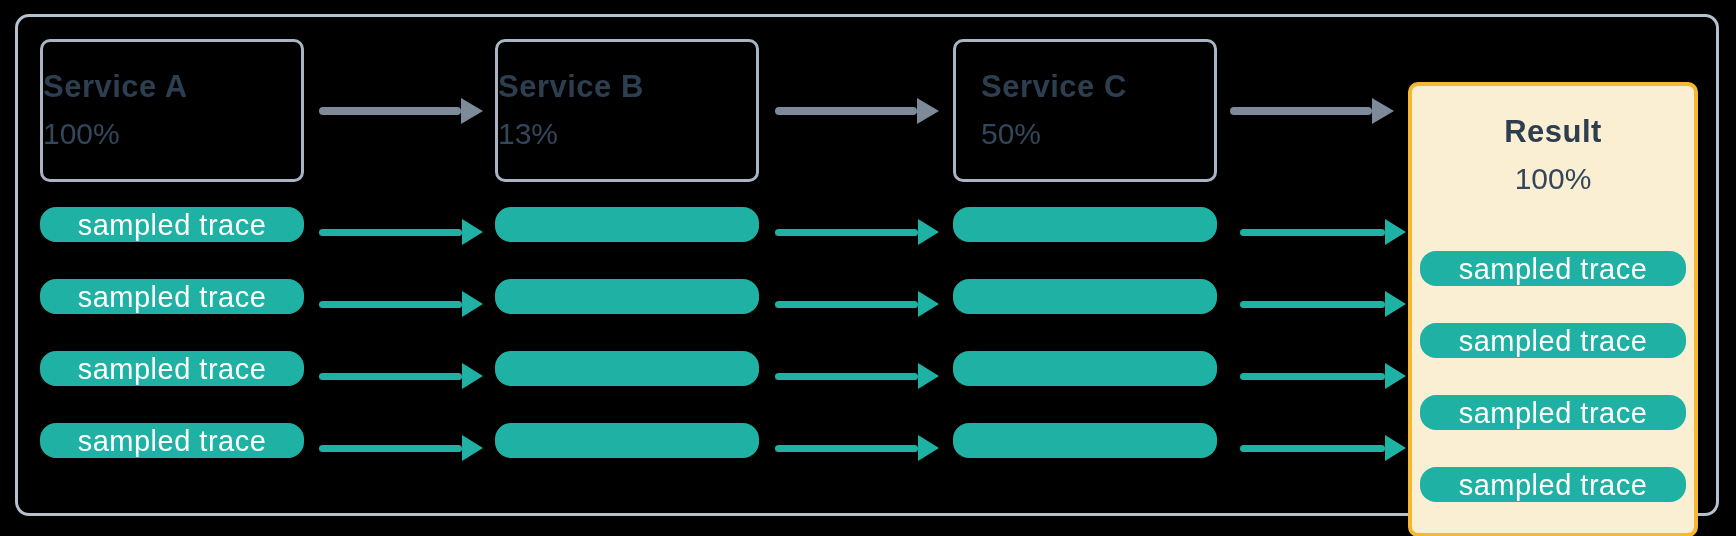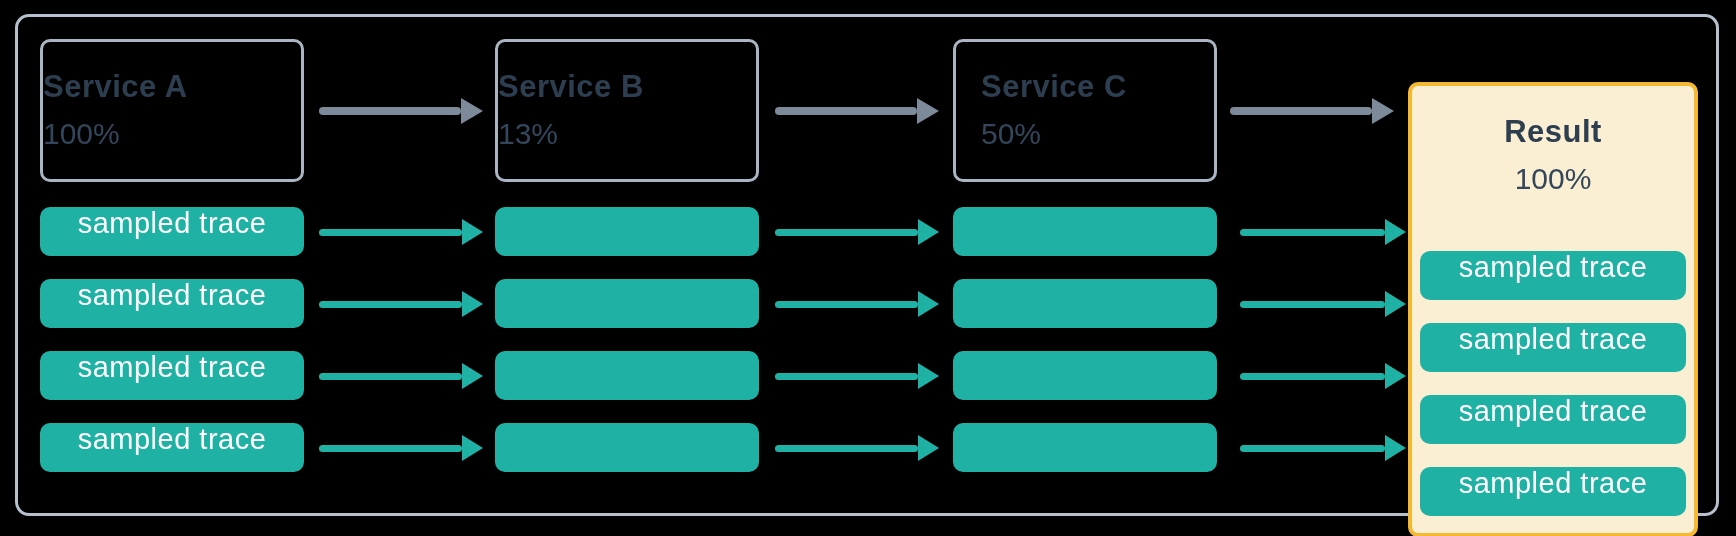--- a/index.html
+++ b/index.html
@@ -74,25 +74,25 @@
     height: 140px;
     display: flex;
     flex-direction: column;
     align-items: center;
     justify-content: center;
   }
 
   
   .pill {
     position: absolute;
-    height: 49px;
-    border-radius: 10px;
+    height: 35px;
+    border-radius: 16px;
     background: #1FB2A4;
     display: flex;
-    align-items: flex-start;
+    align-items: flex-end;
     justify-content: center;
   }
   .pill span {
     font-size: 29px;
     font-weight: 500;
     color: #FFFFFF;
     letter-spacing: 0.5px;
   }
   
   .ca { left: 40px;  width: 264px; }

